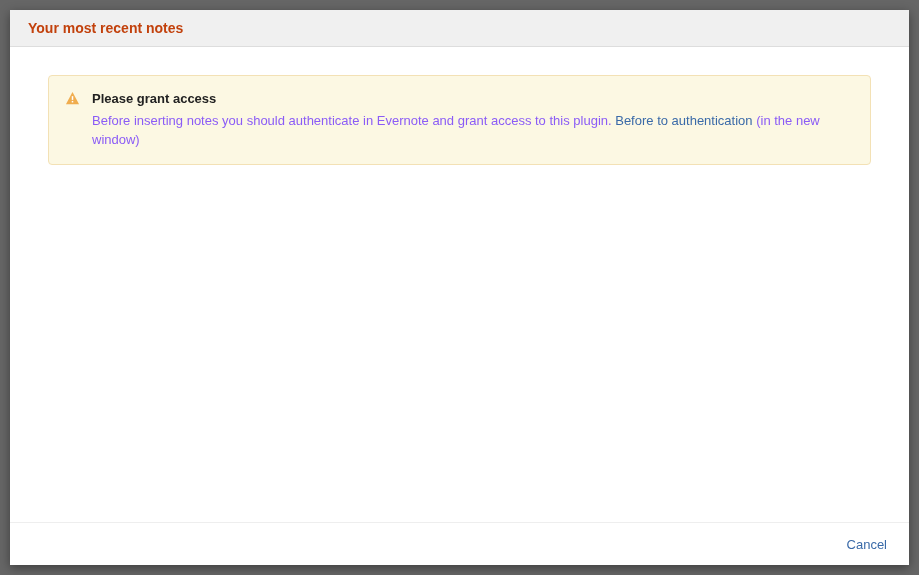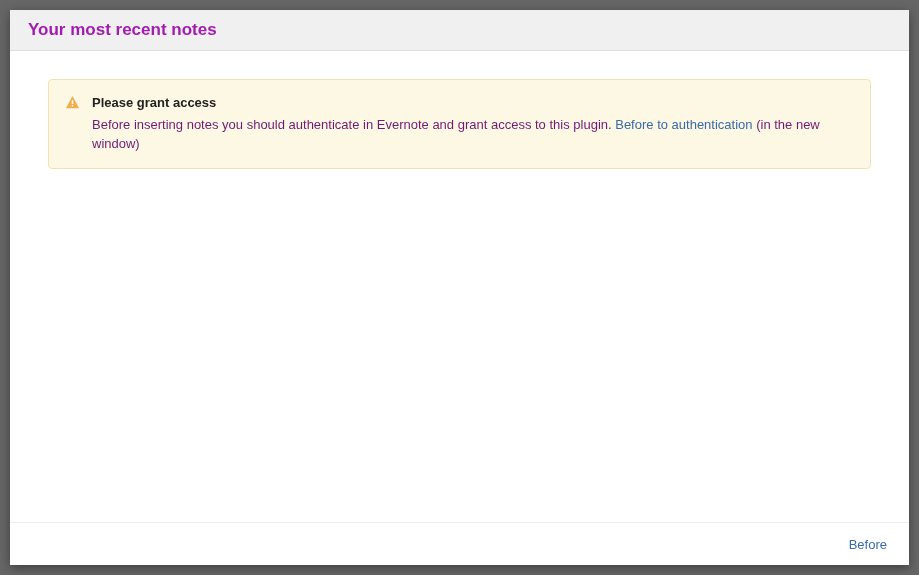--- a/index.html
+++ b/index.html
@@ -23,23 +23,23 @@
       display: flex;
       flex-direction: column;
       position: relative;
     }
     .dialog-header {
       background: #f0f0f0;
       border-bottom: 1px solid #ddd;
       padding: 10px 18px;
     }
     .dialog-title {
-      font-size: 17px;
+      font-size: 14px;
       font-weight: bold;
-      color: #a21caf;
+      color: #c2410c;
     }
     .dialog-body {
       flex: 1;
       padding: 28px 38px;
     }
     .alert-box {
       background: #fcf8e3;
       border: 1px solid #f3e1b5;
       border-radius: 4px;
       padding: 14px 16px 14px 16px;
@@ -58,21 +58,21 @@
       line-height: 1.45;
       color: #333;
     }
     .alert-title {
       font-weight: bold;
       color: #222;
       display: block;
       margin-bottom: 3px;
     }
     .alert-text {
-      color: #701a75;
+      color: #8b5cf6;
     }
     .alert-link {
       color: #3a6aa8;
       text-decoration: none;
       cursor: pointer;
     }
     .dialog-footer {
       border-top: 1px solid #eee;
       padding: 12px 22px;
       text-align: right;
@@ -100,15 +100,15 @@
           <rect x="7.2" y="10.6" width="1.6" height="1.6" fill="#fff"></rect>
         </svg>
       </span>
       <div class="alert-content">
         <span class="alert-title">Please grant access</span>
         <span class="alert-text">Before inserting notes you should authenticate in Evernote and grant access to this plugin. </span><a class="alert-link">Before to authentication</a><span class="alert-text"> (in the new window)</span>
       </div>
     </div>
   </div>
   <div class="dialog-footer">
-    <a class="cancel-link">Before</a>
+    <a class="cancel-link">Cancel</a>
   </div>
 </div>
 
 </body></html>

